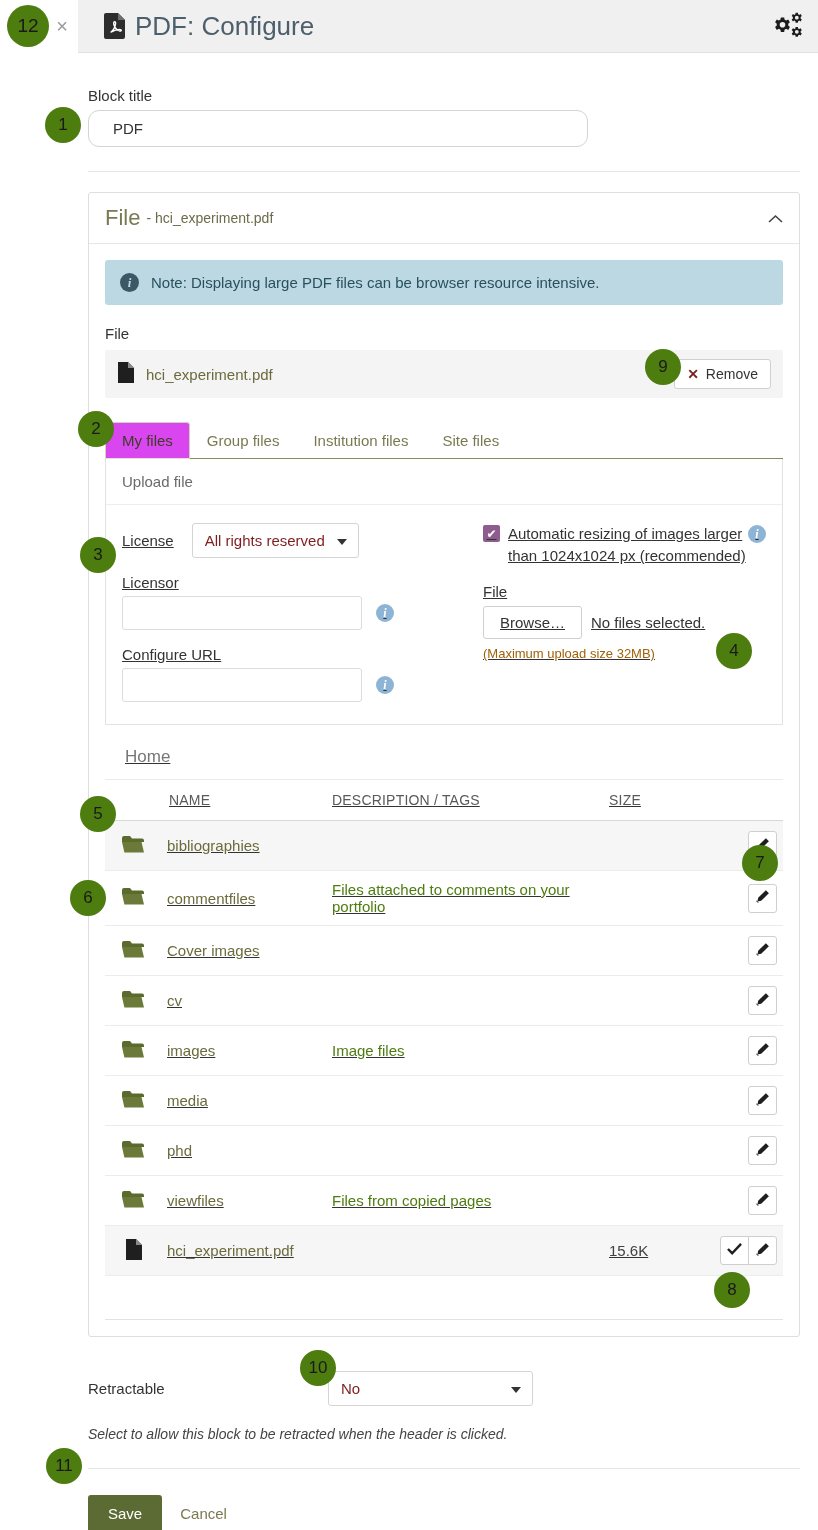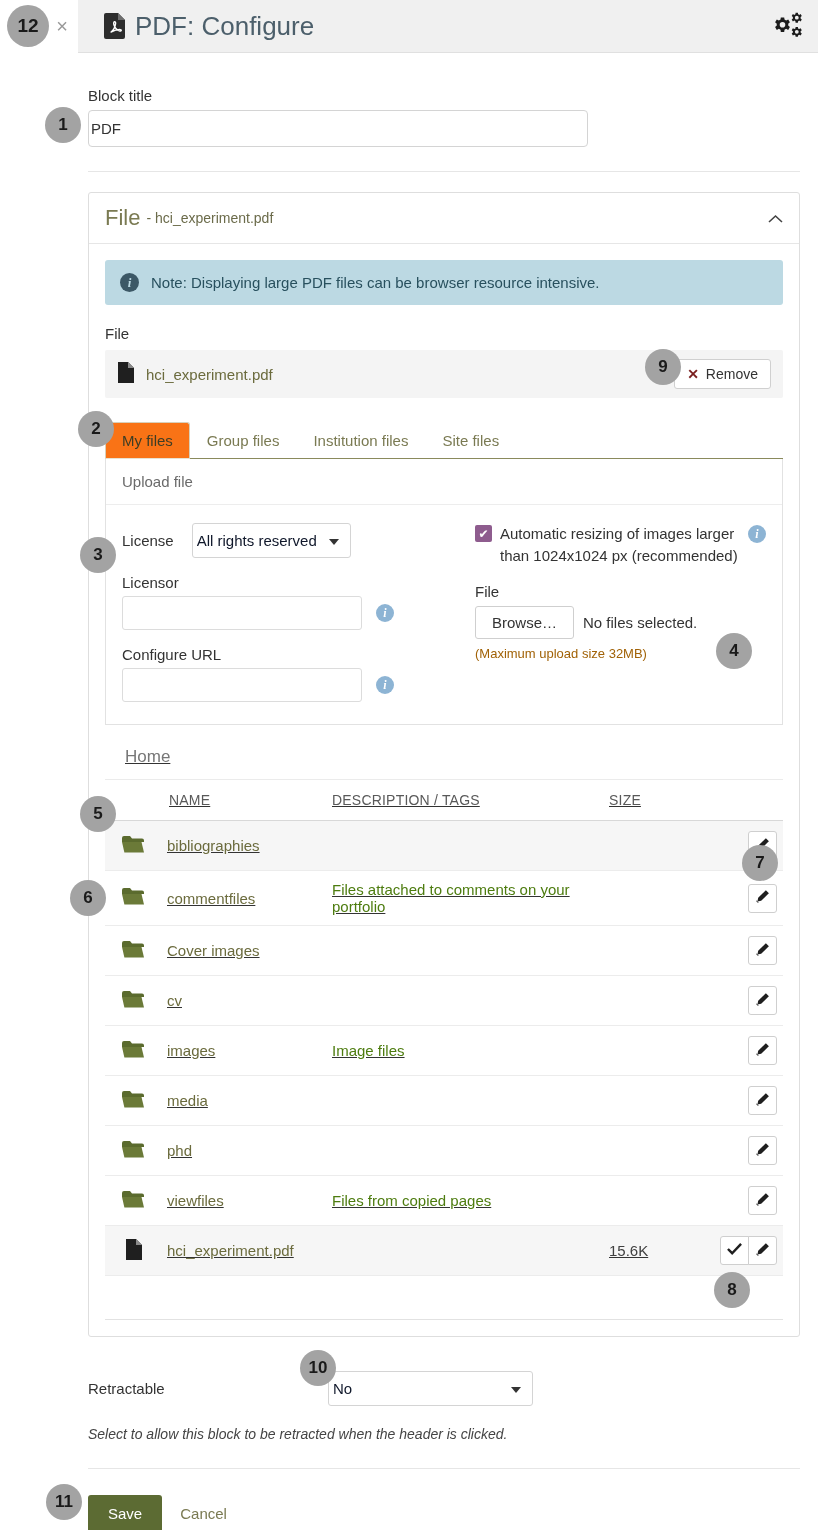--- a/index.html
+++ b/index.html
@@ -58,26 +58,26 @@
   }
   .field-label {
     font-size: 15px;
     color: #333;
     margin: 34px 0 6px 0;
   }
   .text-input {
     display: block;
     width: 500px;
     height: 37px;
-    padding: 6px 2px;
+    padding: 6px 24px;
     font-size: 15px;
     font-family: "Liberation Sans", sans-serif;
     color: #333;
     border: 1px solid #d4d4d4;
-    border-radius: 4px;
+    border-radius: 11px;
     background: #fff;
     outline: none;
   }
   .hr-sep {
     border: 0;
     border-top: 1px solid #e6e6e6;
     margin: 24px 0 0 0;
   }
 
   
@@ -170,21 +170,21 @@
     font-size: 15px;
     color: #7a7a52;
     cursor: pointer;
     border: 1px solid transparent;
     border-bottom: none;
     margin-bottom: -1px;
     background: transparent;
     font-family: "Liberation Sans", sans-serif;
   }
   .tab.active {
-    background: #f97316;
+    background: #d946ef;
     color: #3d3d25;
     border-color: #d8d0ba;
     border-bottom: 1px solid #e8e2d0;
     border-radius: 3px 3px 0 0;
   }
 
   
   .upload-pane {
     border: 1px solid #e2e2e2;
     border-top: none;
@@ -192,36 +192,37 @@
   .upload-head {
     padding: 14px 16px;
     font-size: 15px;
     color: #6a6a6a;
     border-bottom: 1px solid #ededed;
     cursor: pointer;
   }
   .upload-body {
     padding: 18px 16px 22px 16px;
     display: flex;
-    gap: 8px;
+    gap: 16px;
+    text-decoration: underline;
   }
   .upload-left { width: 335px; }
   .upload-right { flex: 1; position: relative; padding-left: 10px; }
 
   .lic-row { display: flex; align-items: center; gap: 18px; }
   .lic-label { font-size: 15px; color: #333; }
   .select-ctl {
     appearance: none; -webkit-appearance: none;
     border: 1px solid #d4d4d4;
     border-radius: 3px;
     background: #fff;
-    padding: 8px 32px 8px 4px;
-    font-size: 15px;
-    font-family: "Liberation Sans", sans-serif;
-    color: #0f172a;
+    padding: 8px 32px 8px 12px;
+    font-size: 15px;
+    font-family: "Liberation Sans", sans-serif;
+    color: #7f1d1d;
     cursor: pointer;
   }
   .select-wrap { position: relative; display: inline-block; }
   .select-wrap::after {
     content: "";
     position: absolute;
     right: 12px; top: 50%;
     margin-top: -2px;
     border-left: 5px solid transparent;
     border-right: 5px solid transparent;
@@ -330,25 +331,25 @@
   }
   .btn-cancel {
     background: none; border: none; padding: 0;
     color: #7a7a52; font-size: 15px; cursor: pointer;
     font-family: "Liberation Sans", sans-serif;
   }
 
   
   .badge {
     position: absolute;
-    background: #a3a3a3;
+    background: #4d7c0f;
     color: #1a1a1a;
     border-radius: 50%;
     display: flex; align-items: center; justify-content: center;
-    font-weight: bold;
+    font-weight: normal;
     font-family: "Liberation Sans", sans-serif;
     z-index: 40;
     pointer-events: none;
   }
   .b-sm { width: 36px; height: 36px; font-size: 17px; }
   .b-md { width: 42px; height: 42px; font-size: 19px; }
 </style>
 </head>
 <body>
 
@@ -657,13 +658,13 @@
 <div class="badge b-sm" style="left:45px; top:107px;">1</div>
 <div class="badge b-sm" style="left:645px;top:349px;">9</div>
 <div class="badge b-sm" style="left:78px; top:411px;">2</div>
 <div class="badge b-sm" style="left:80px; top:537px;">3</div>
 <div class="badge b-sm" style="left:716px;top:633px;">4</div>
 <div class="badge b-sm" style="left:80px; top:796px;">5</div>
 <div class="badge b-sm" style="left:742px;top:845px;">7</div>
 <div class="badge b-sm" style="left:70px; top:880px;">6</div>
 <div class="badge b-sm" style="left:714px;top:1272px;">8</div>
 <div class="badge b-sm" style="left:300px;top:1350px;">10</div>
-<div class="badge b-sm" style="left:46px; top:1484px;">11</div>
+<div class="badge b-sm" style="left:46px; top:1448px;">11</div>
 
 </body></html>

